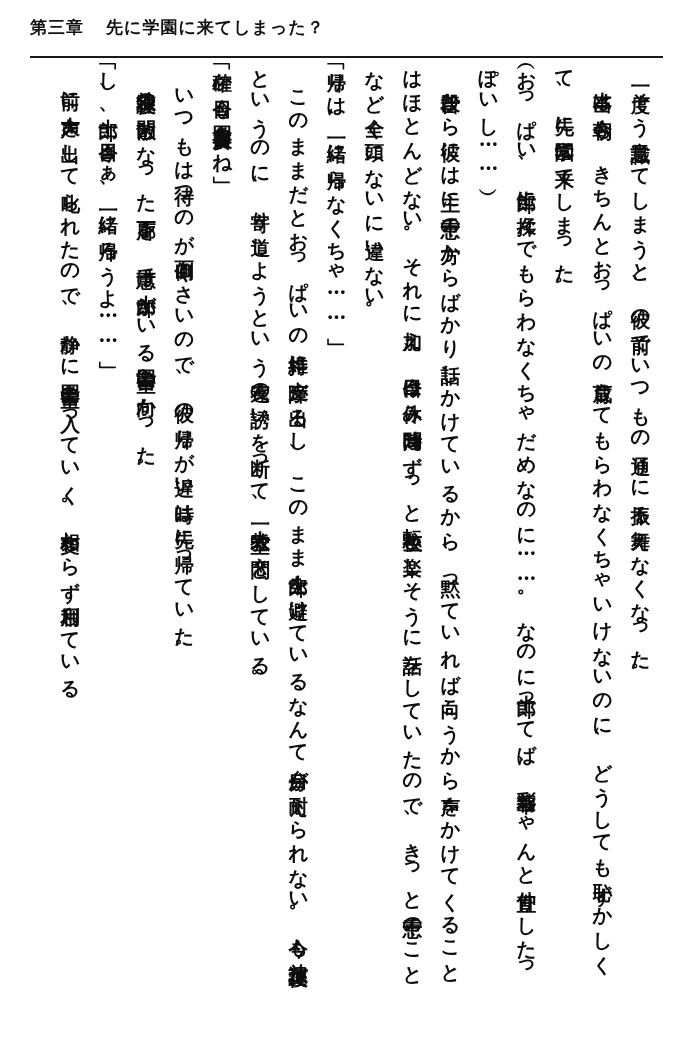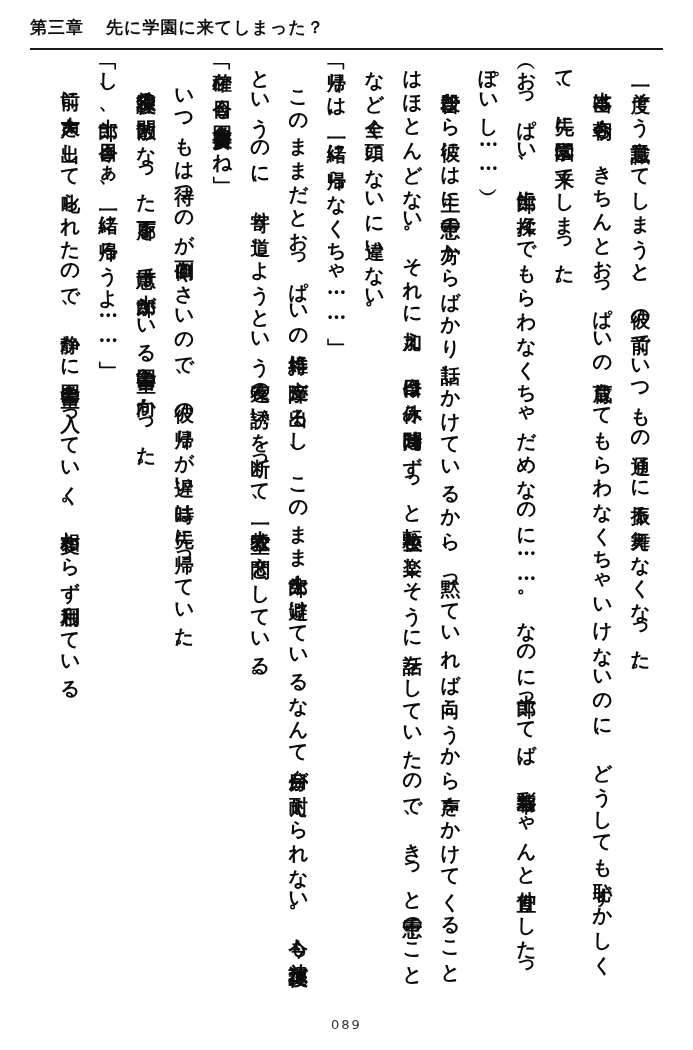--- a/index.html
+++ b/index.html
@@ -29,21 +29,21 @@
   
   .header {
     position: absolute;
     top: 10px;
     left: 30px;
     right: 30px;
     height: 34px;
     display: flex;
     align-items: center;
     border-bottom: 2px solid #1a1a1a;
-    padding-bottom: 4px;
+    padding-bottom: 12px;
   }
   .chapter-number {
     font-size: 17px;
     font-weight: bold;
     letter-spacing: 1px;
     white-space: nowrap;
   }
   .chapter-title {
     font-size: 17px;
     font-weight: bold;
@@ -116,15 +116,14 @@
         <p class="noindent">「帰りは、一緒に帰らなくちゃ……」</p>
         <p>このままだとおっぱいの維持に支障が出るし、このまま士郎を避けているなんて自分が耐えられない。今も放課後だというのに、寄り道しようという友達の誘いを断って、一人教室で悶々としている。</p>
         <p class="noindent">「確か今日も図書委員よね」</p>
         <p>いつもは待つのが面倒くさいので、彼の帰りが遅い時は先に帰っていた。</p>
         <p>放課後の閑散となった廊下を、千恵は士郎がいる図書室へ向かった。</p>
         <p class="noindent">「し、士郎、今日さぁ、一緒に帰ろうよ……」</p>
         <p>前に大声を出して叱られたので、静かに図書室に入っていく。相変わらず利用している</p>
       </div>
   </div>
 
-  <div class="page-number">089</div>
 
 </div>
 
 </body></html>

